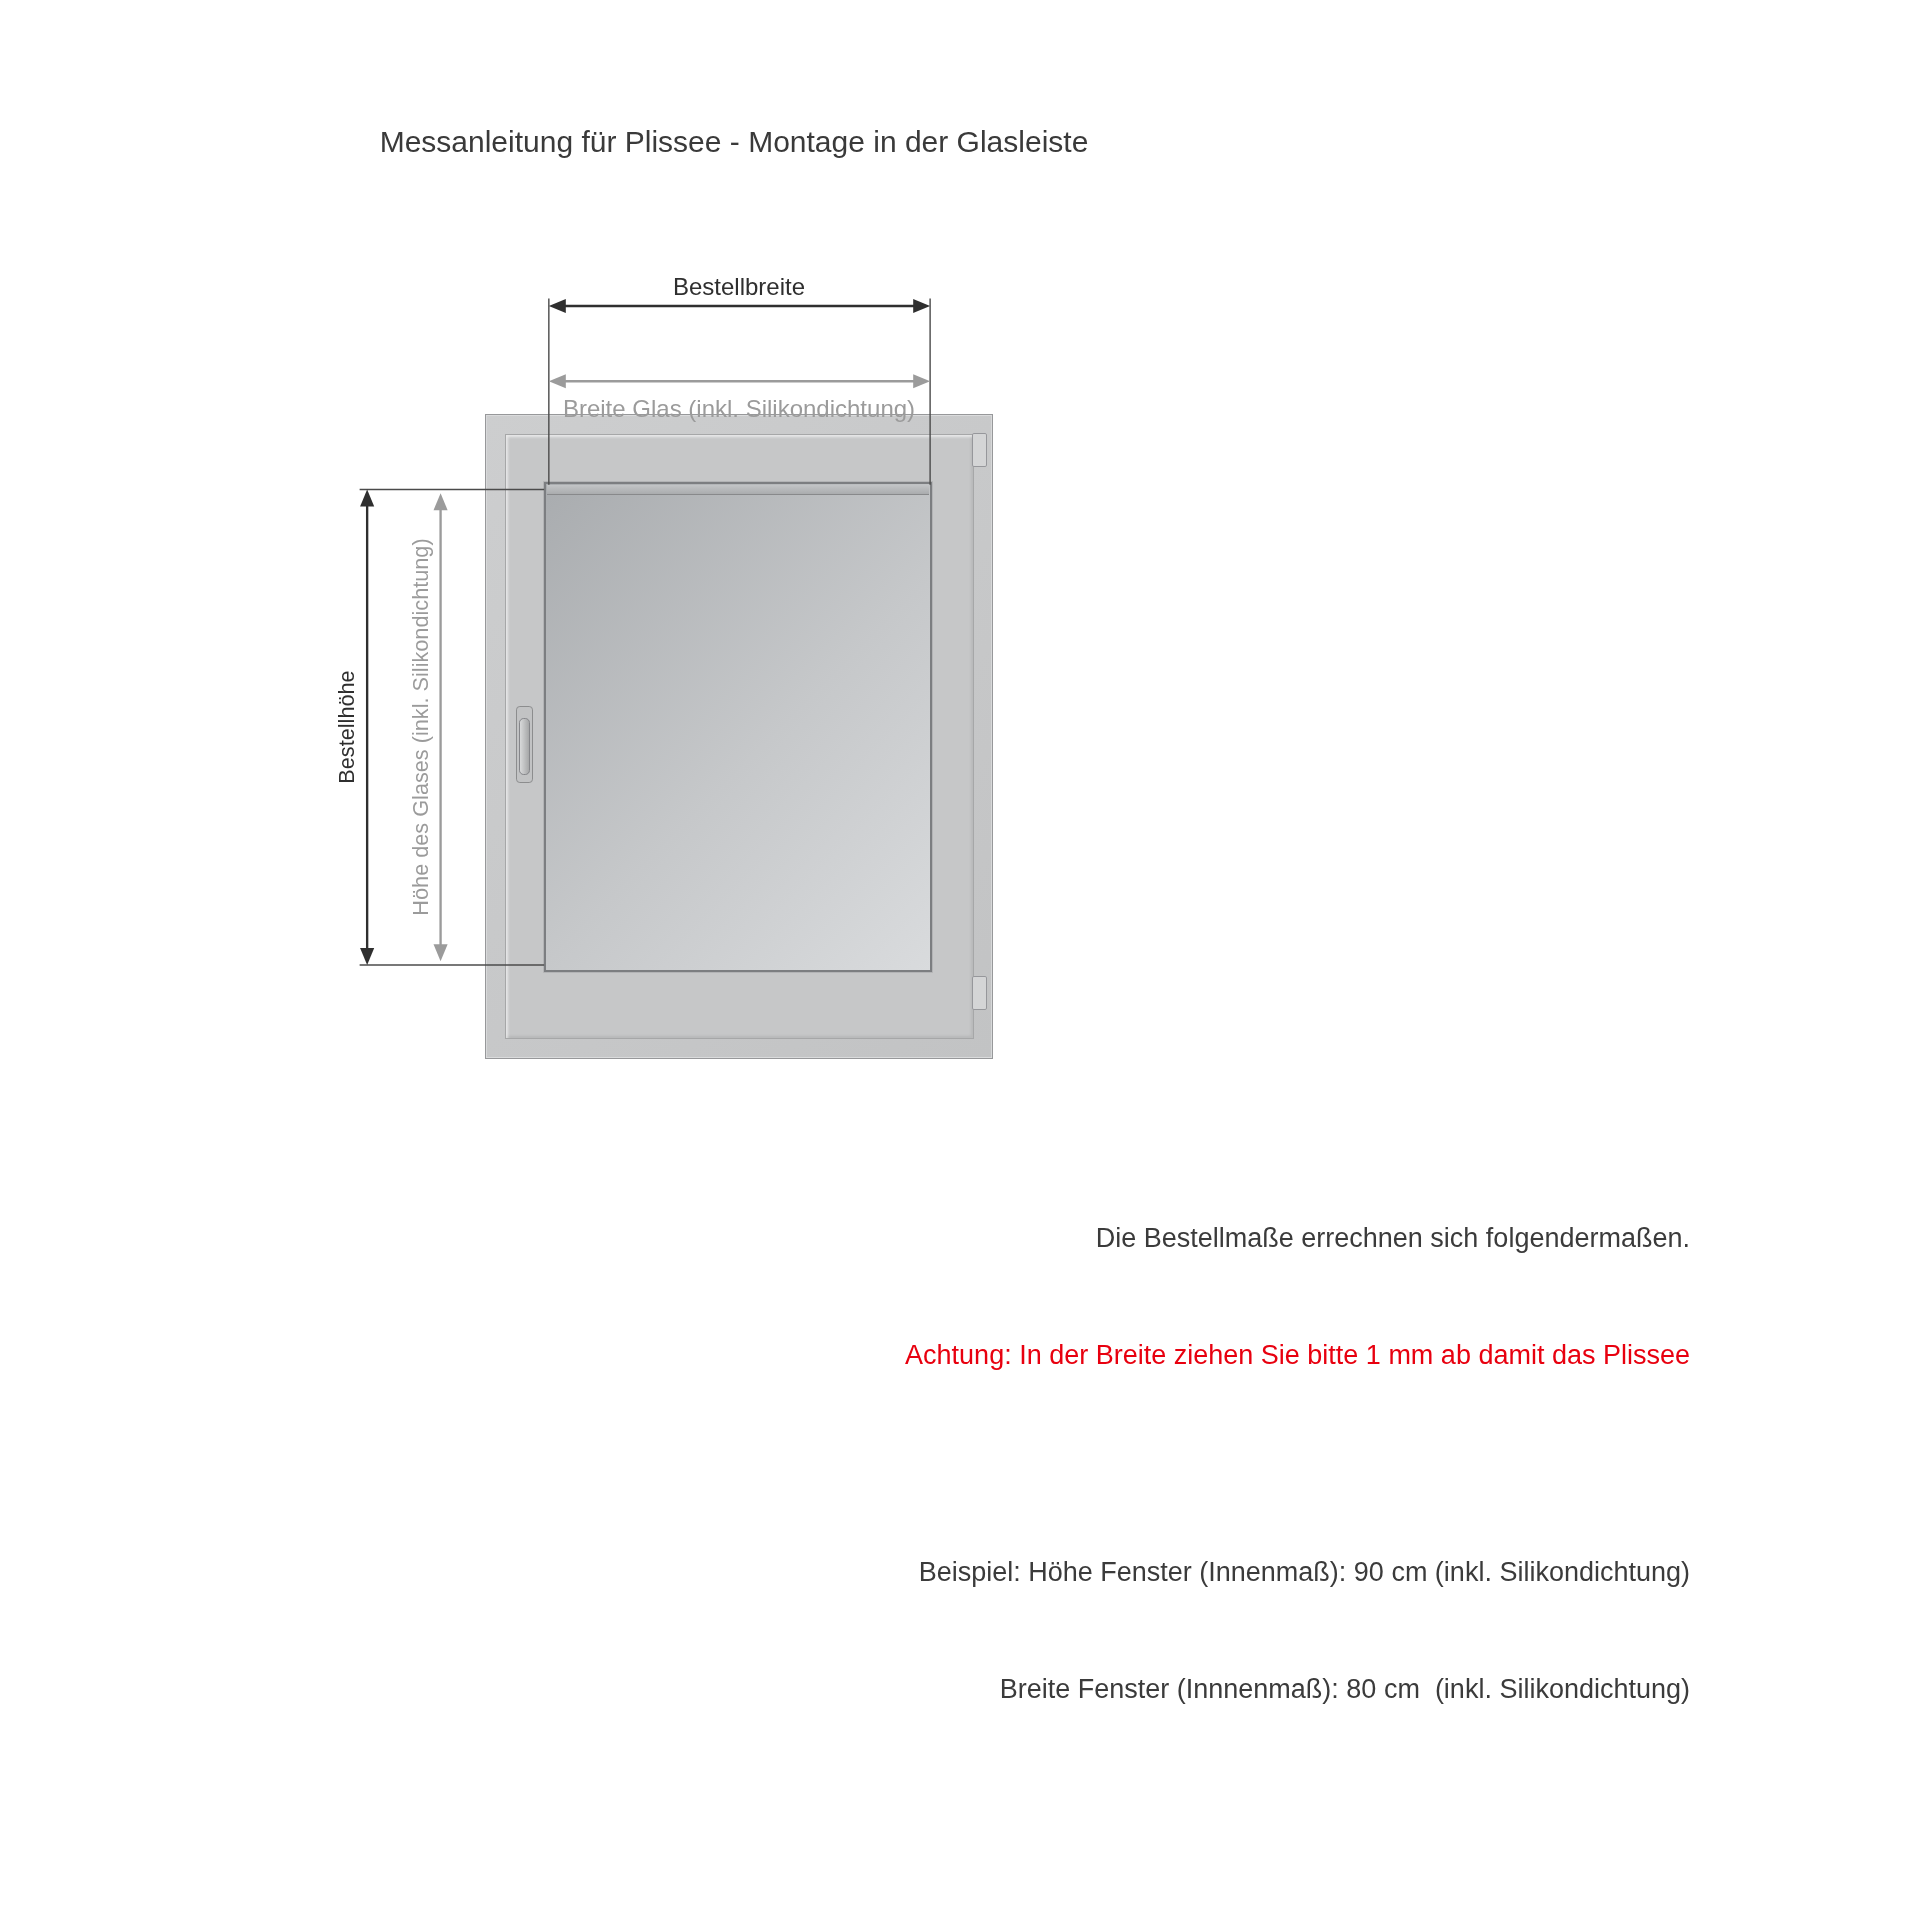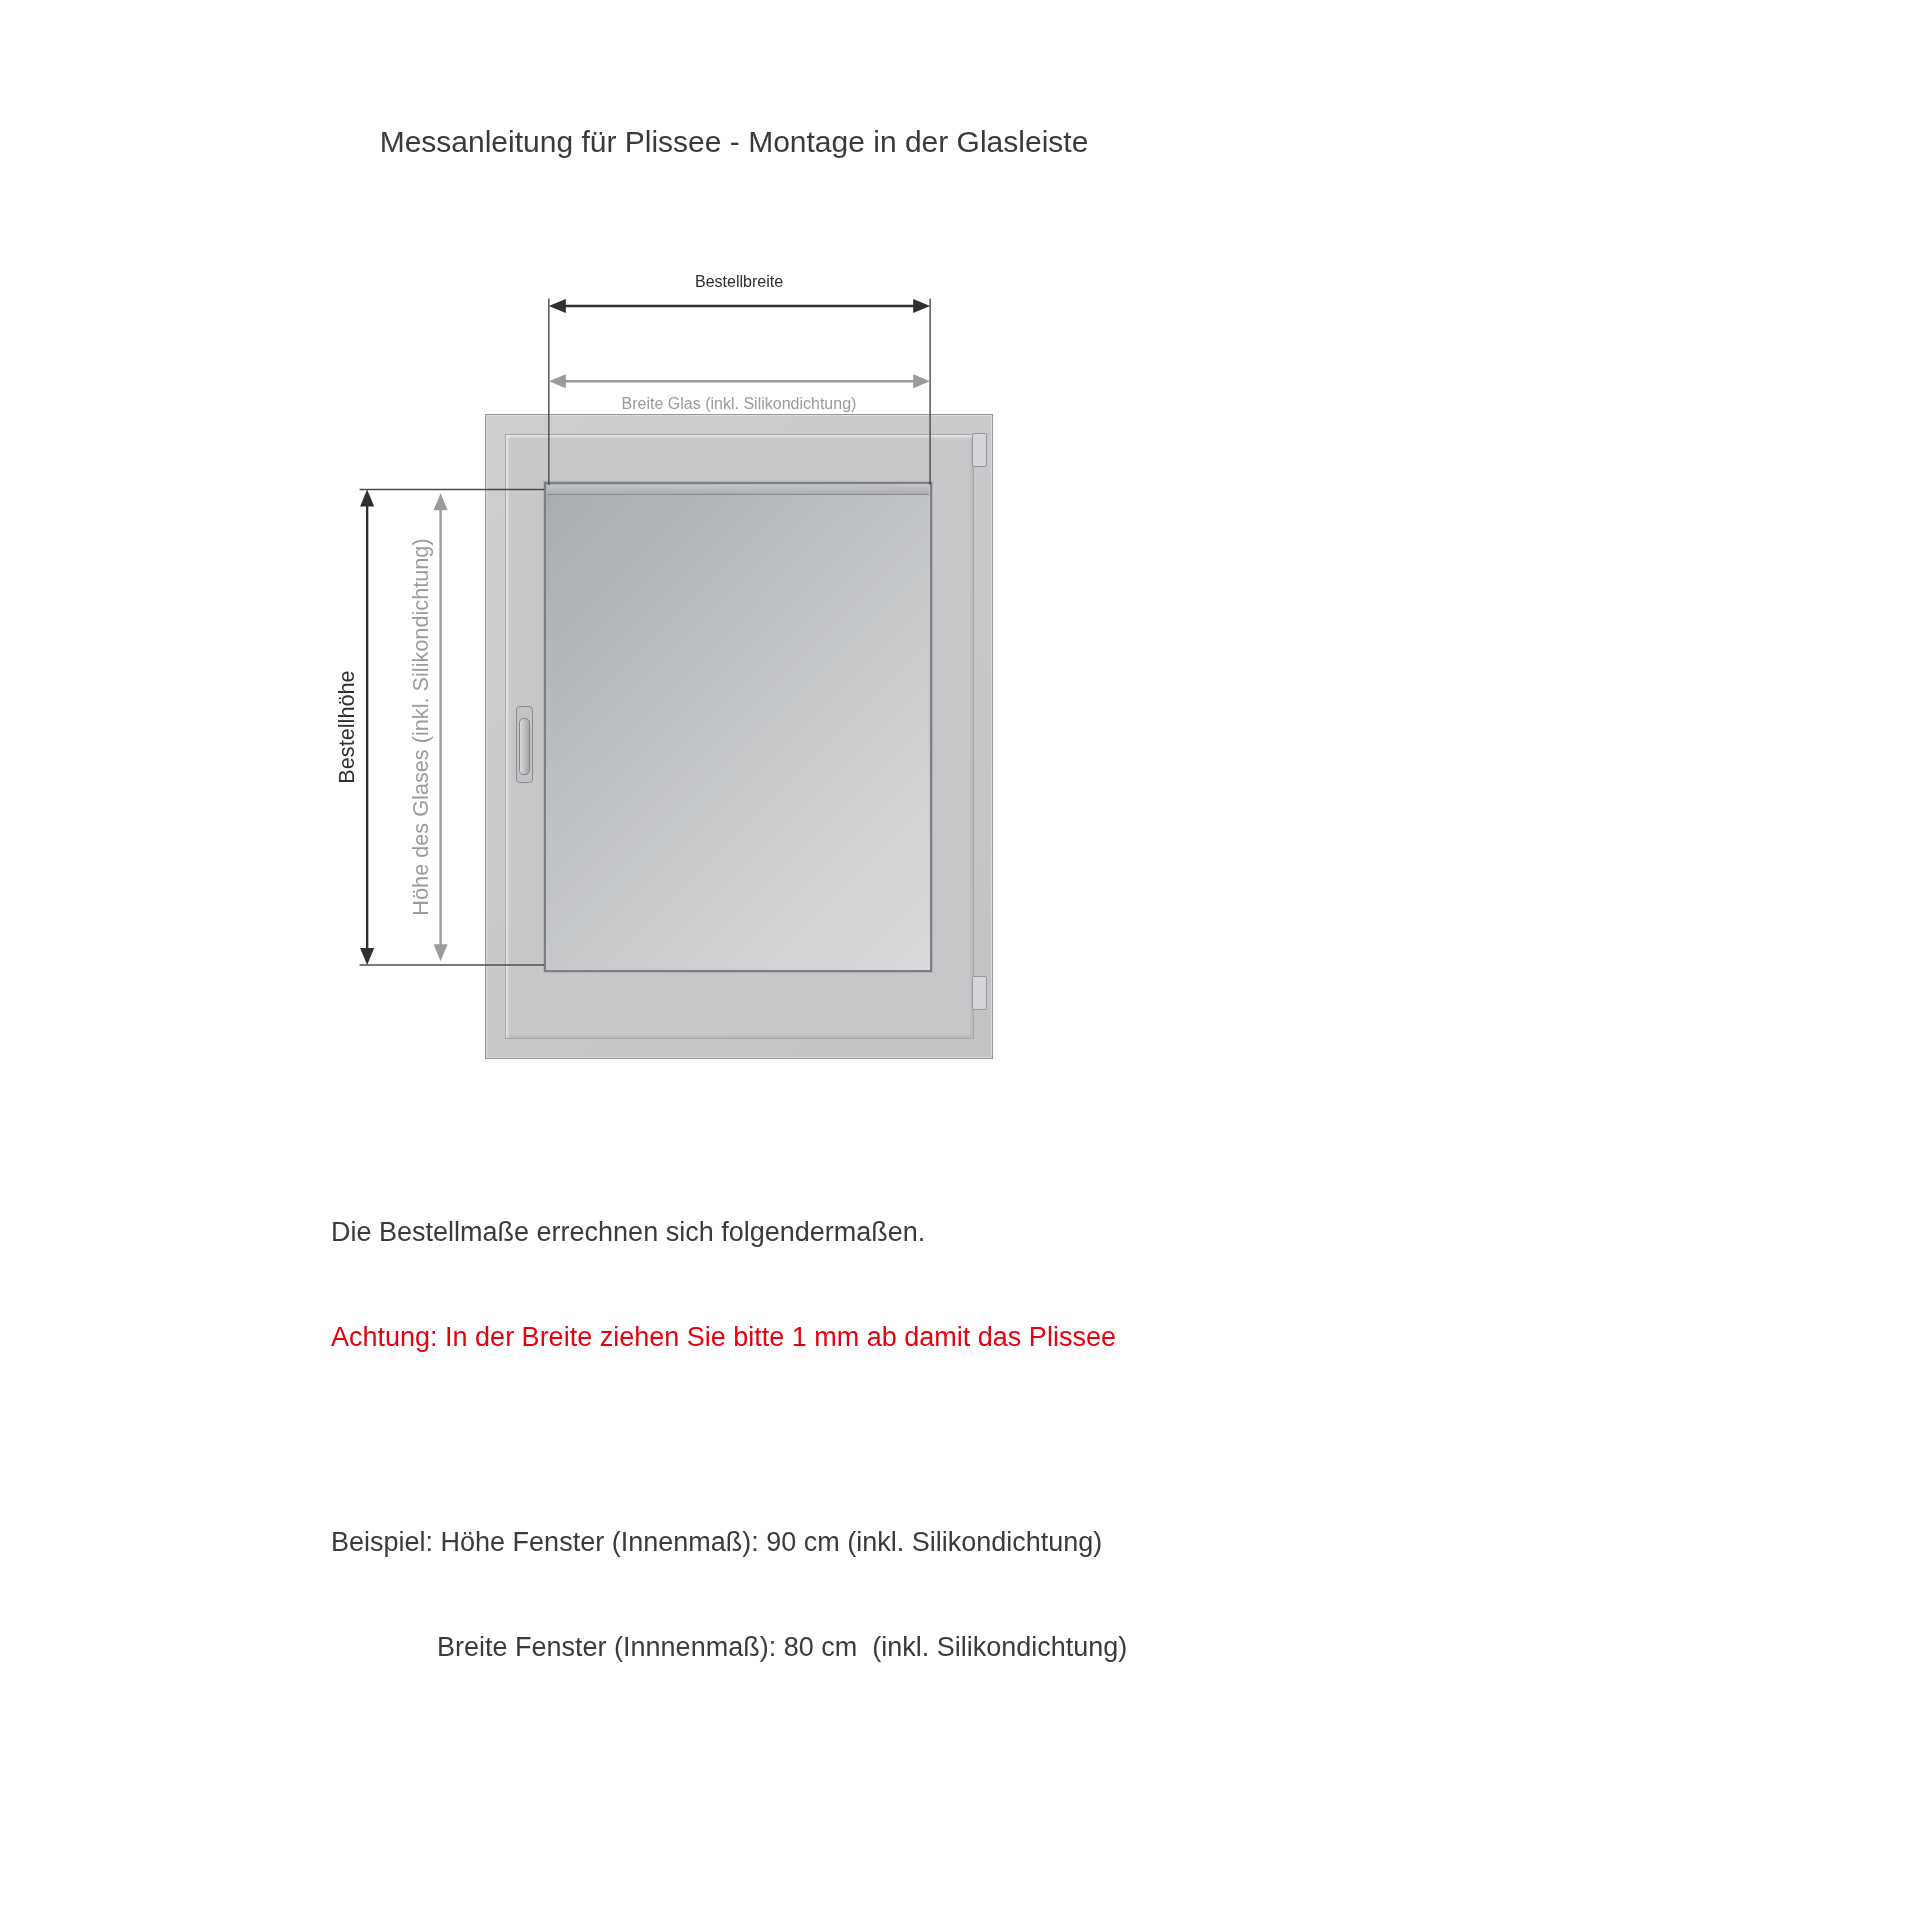--- a/index.html
+++ b/index.html
@@ -21,21 +21,21 @@
     top: 125px;
     transform: translateX(-50%);
     font-size: 30px;
     color: #3a3a3a;
     white-space: nowrap;
   }
 
   
   .mlabel {
     position: absolute;
-    font-size: 16px;
+    font-size: 24px;
     white-space: nowrap;
   }
   .h-center { transform: translateX(-50%); }
   .vlabel {
     position: absolute;
     font-size: 21.7px;
     white-space: nowrap;
     transform: translate(-50%, -50%) rotate(-90deg);
   }
   .dark { color: var(--m1); }
@@ -91,21 +91,21 @@
   }
   .hinge.top { left: 972px; top: 433px; }
   .hinge.bottom { left: 972px; top: 976px; }
 
   
   .textblock {
     position: absolute; left: 331px; top: 1149px; width: 1365px;
     font-size: 27px; color: var(--text);
     white-space: pre-wrap;
   }
-  .textblock p { margin: 0; line-height: 43px; }
+  .textblock p { margin: 6px; line-height: 43px; text-align: right; }
   .warning { color: var(--warning); }
   .example { margin-top: 38px; }
   .indent { padding-left: 106px; }
 </style>
 </head>
 <body>
 
 <div class="page" style="--text: #3b3b3b; --warning: #e8000f; --m1: #2f2f2f; --m2: #9b9b9b;">
 
   <div class="title">Messanleitung für Plissee - Montage in der Glasleiste</div>

